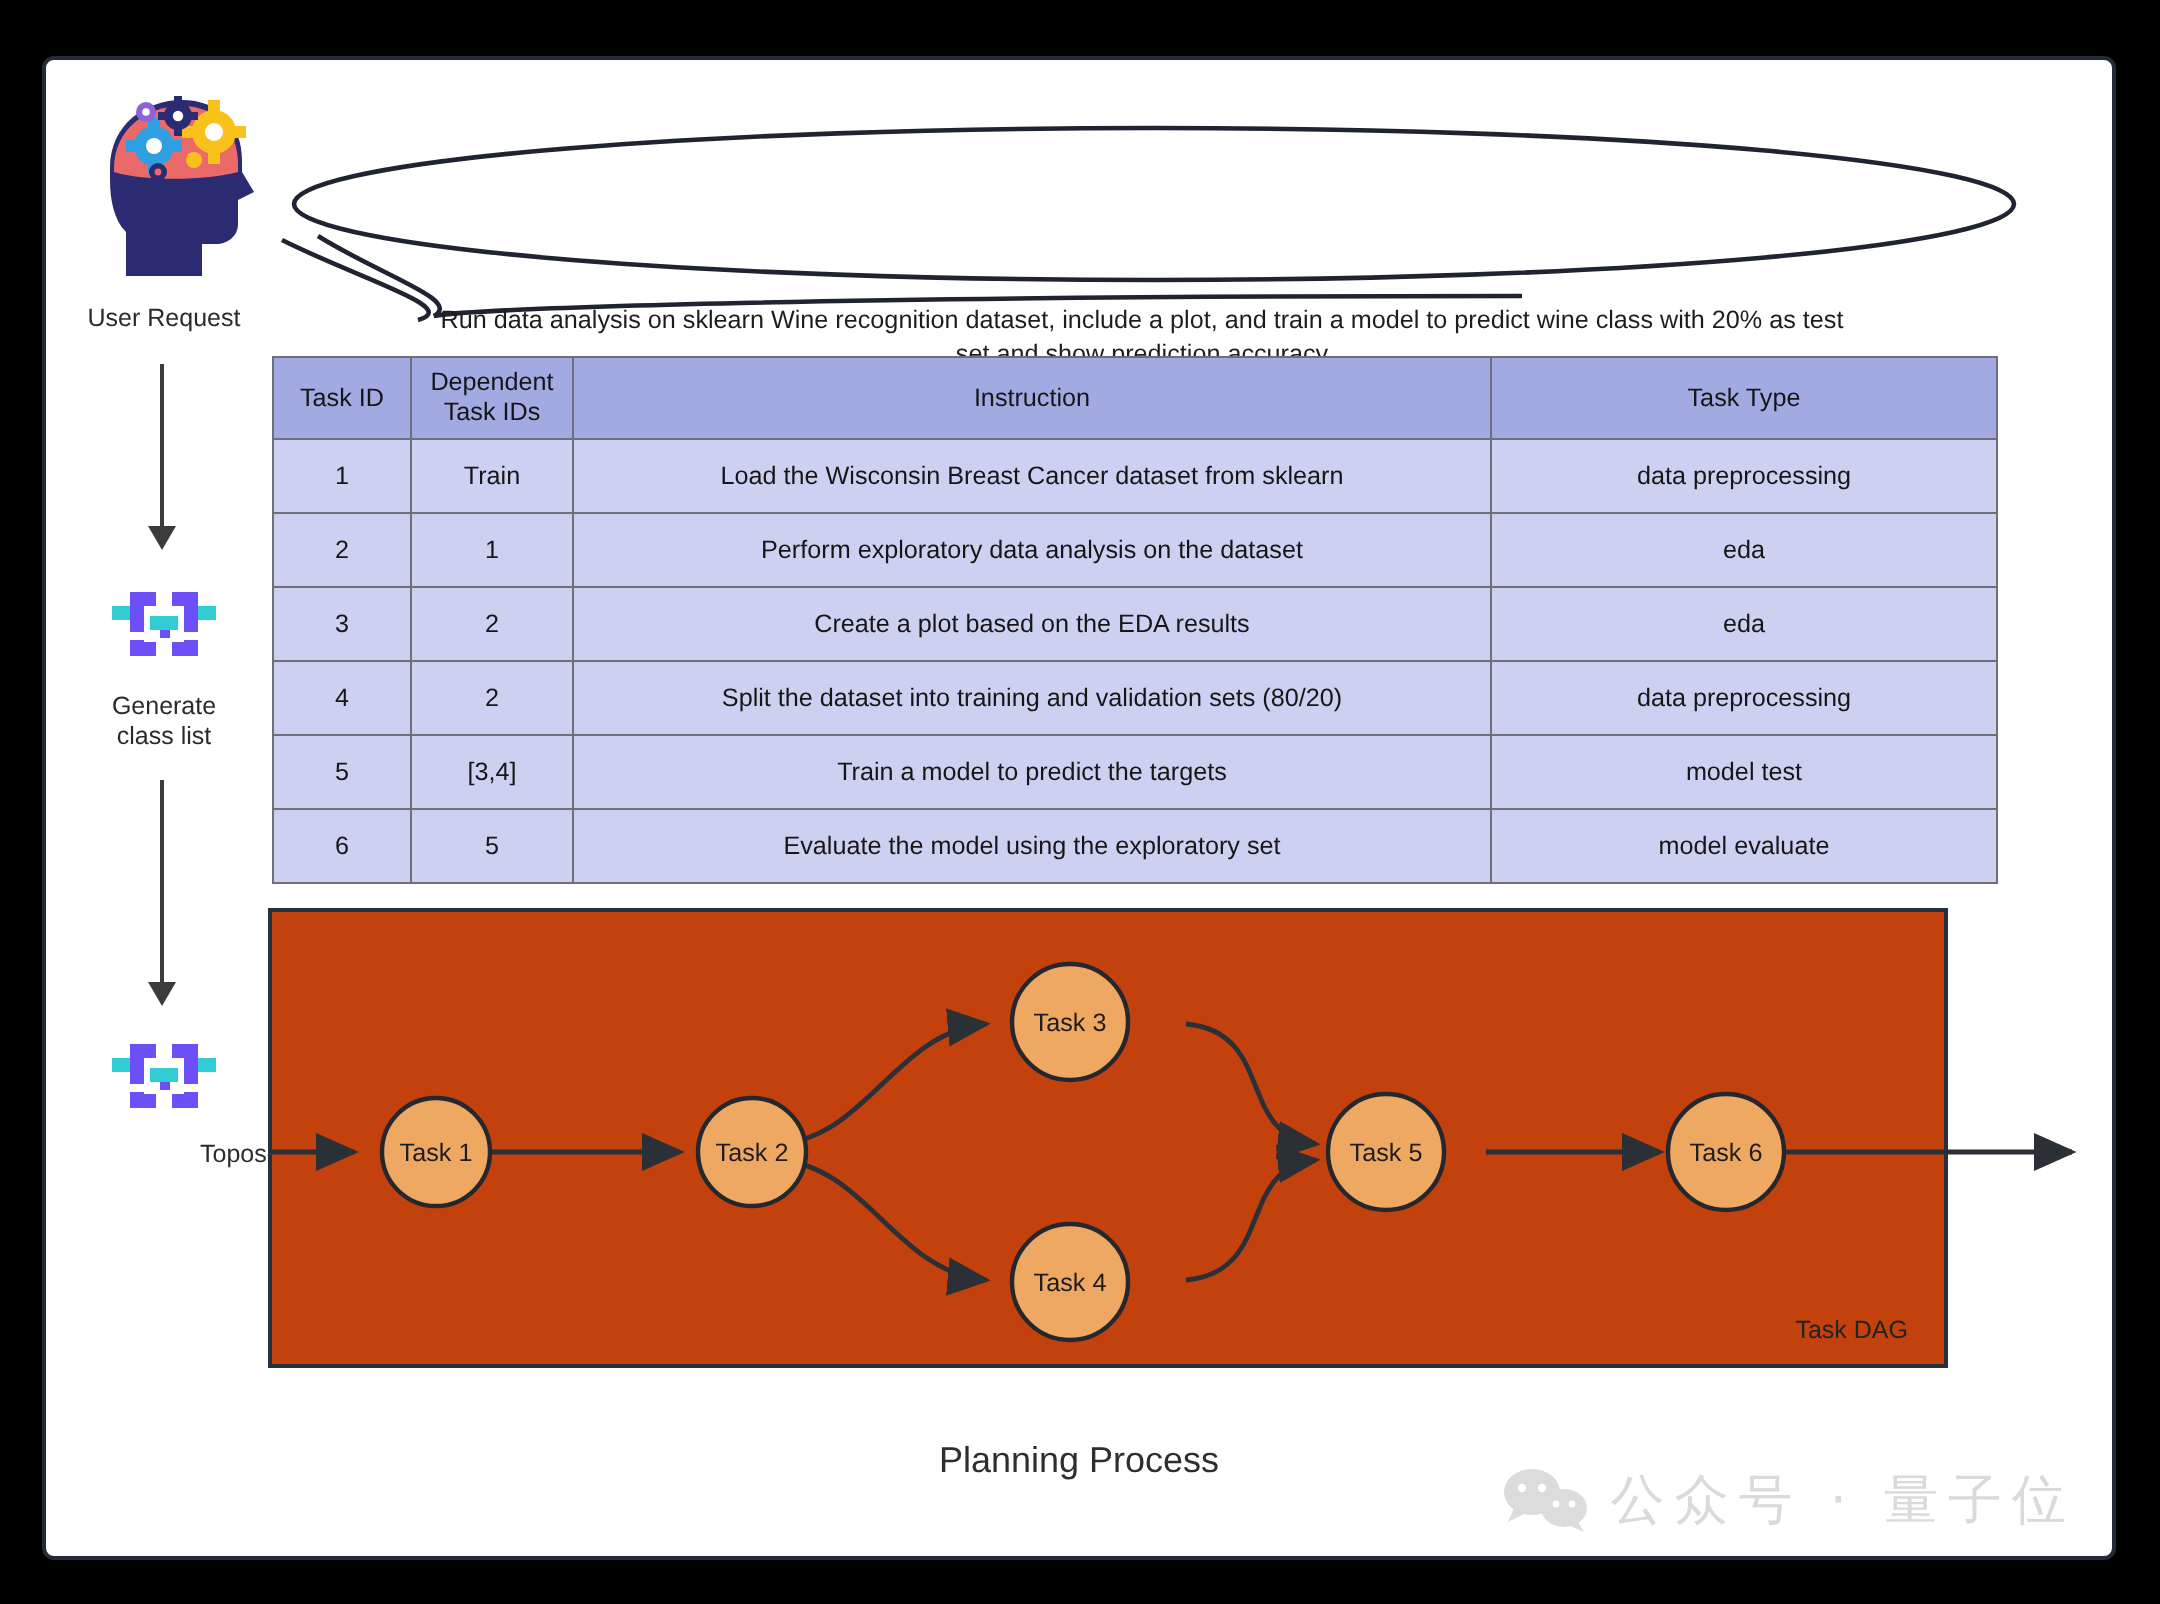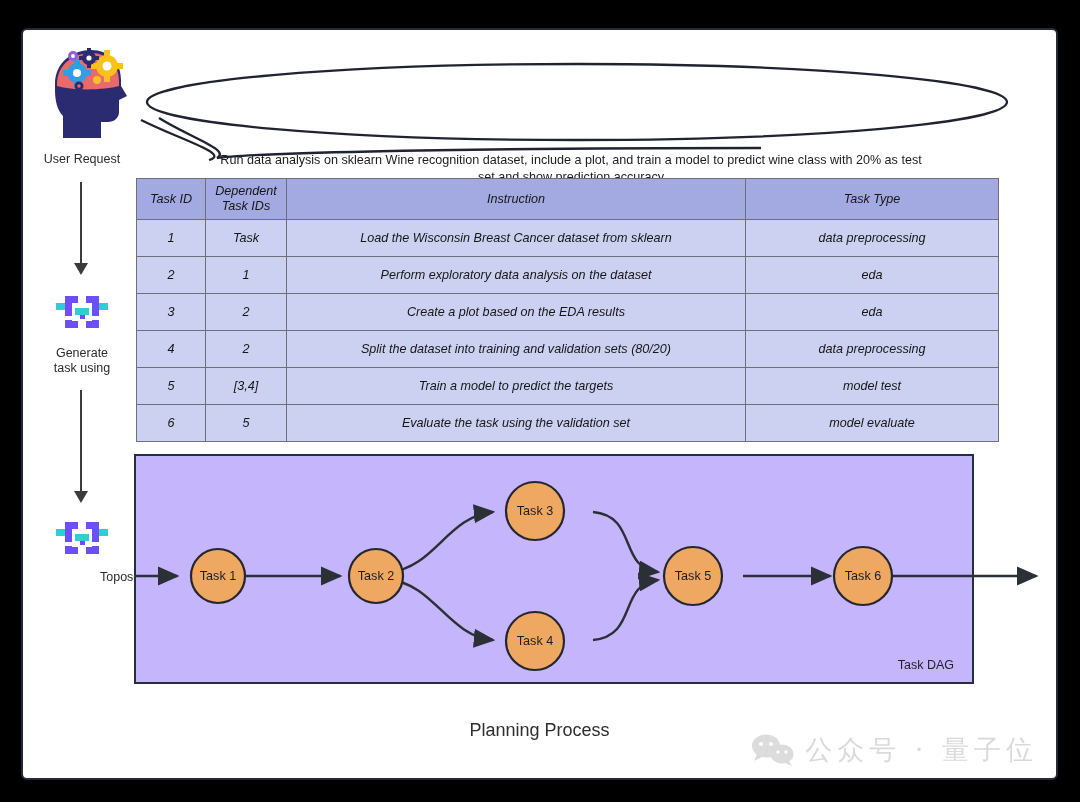--- a/index.html
+++ b/index.html
@@ -89,21 +89,20 @@
   }
 
   
   #task-table {
     position: absolute;
     left: 113px;
     top: 148px;
     width: 838px;
     border-collapse: collapse;
     table-layout: fixed;
-    font-style: italic;
   }
   #task-table th, #task-table td {
     border: 1px solid #6f6f7c;
     text-align: center;
     vertical-align: middle;
     color: #161616;
     font-weight: normal;
   }
   #task-table th {
     background: #a3aae2;
@@ -121,21 +120,21 @@
   .col-instr { width: 456px; }
   .col-type  { width: 250px; }
 
   
   #dag-panel {
     position: absolute;
     left: 111px;
     top: 424px;
     width: 840px;
     height: 230px;
-    background: #c4b5fd;
+    background: #c2410c;
     border: 2.5px solid #26303c;
     box-sizing: border-box;
   }
   #dag-caption {
     position: absolute;
     right: 18px;
     bottom: 10px;
     font-size: 12.5px;
     color: #232323;
   }
@@ -261,21 +260,21 @@
             <rect x="3" y="11" width="9" height="7"></rect>
             <rect x="46" y="11" width="9" height="7"></rect>
             <rect x="22" y="16" width="7" height="7"></rect>
             <rect x="29" y="16" width="7" height="7"></rect>
           </g>
         </svg>
       </span>
     </div>
     <div class="rail-label" style="top:316px;">
       <span>Generate</span><br>
-      <span>task using</span>
+      <span>class list</span>
     </div>
 
     <div class="rail-arrow" style="top:360px;height:102px;"></div>
 
     <div class="rail-icon" style="top:488px;">
       <span class="pixicon">
         <svg width="58" height="40" viewBox="0 0 58 40">
           <g fill="#6c4ff6">
             <rect x="12" y="4" width="13" height="7"></rect>
             <rect x="12" y="4" width="7" height="20"></rect>
@@ -317,21 +316,21 @@
           <span>Dependent</span><br>
           <span>Task IDs</span>
         </th>
         <th class="col-instr">Instruction</th>
         <th class="col-type">Task Type</th>
       </tr>
     </thead>
     <tbody>
       <tr>
         <td>1</td>
-        <td>Task</td>
+        <td>Train</td>
         <td>Load the Wisconsin Breast Cancer dataset from sklearn</td>
         <td>data preprocessing</td>
       </tr>
       <tr>
         <td>2</td>
         <td>1</td>
         <td>Perform exploratory data analysis on the dataset</td>
         <td>eda</td>
       </tr>
       <tr>
@@ -348,21 +347,21 @@
       </tr>
       <tr>
         <td>5</td>
         <td>[3,4]</td>
         <td>Train a model to predict the targets</td>
         <td>model test</td>
       </tr>
       <tr>
         <td>6</td>
         <td>5</td>
-        <td>Evaluate the task using the validation set</td>
+        <td>Evaluate the model using the exploratory set</td>
         <td>model evaluate</td>
       </tr>
     </tbody>
   </table>
 
   <div id="dag-panel">
     <div id="dag-caption">Task DAG</div>
   </div>
 
   <svg id="dag-svg" viewBox="0 0 920 230">

